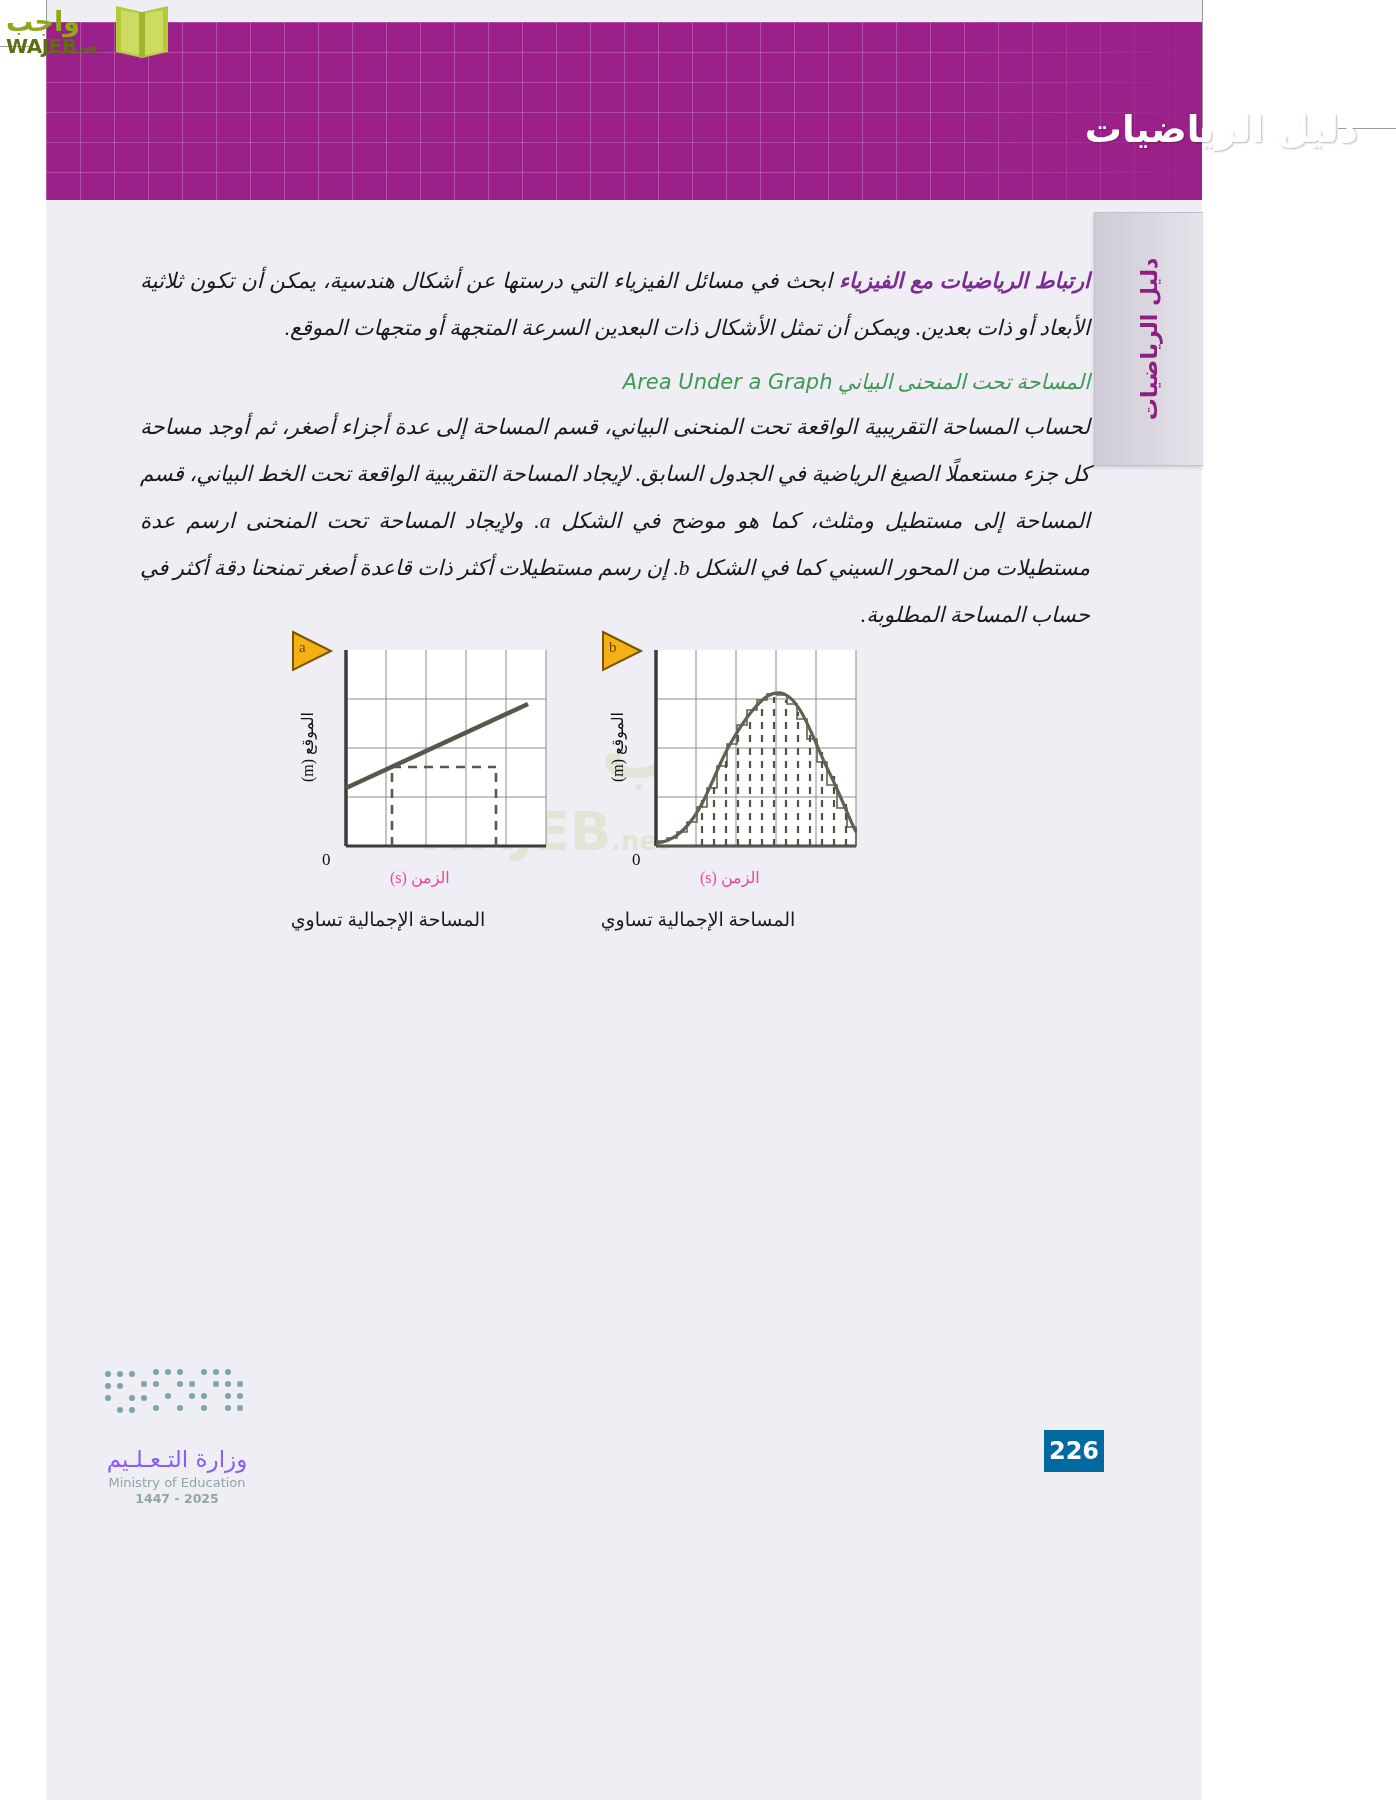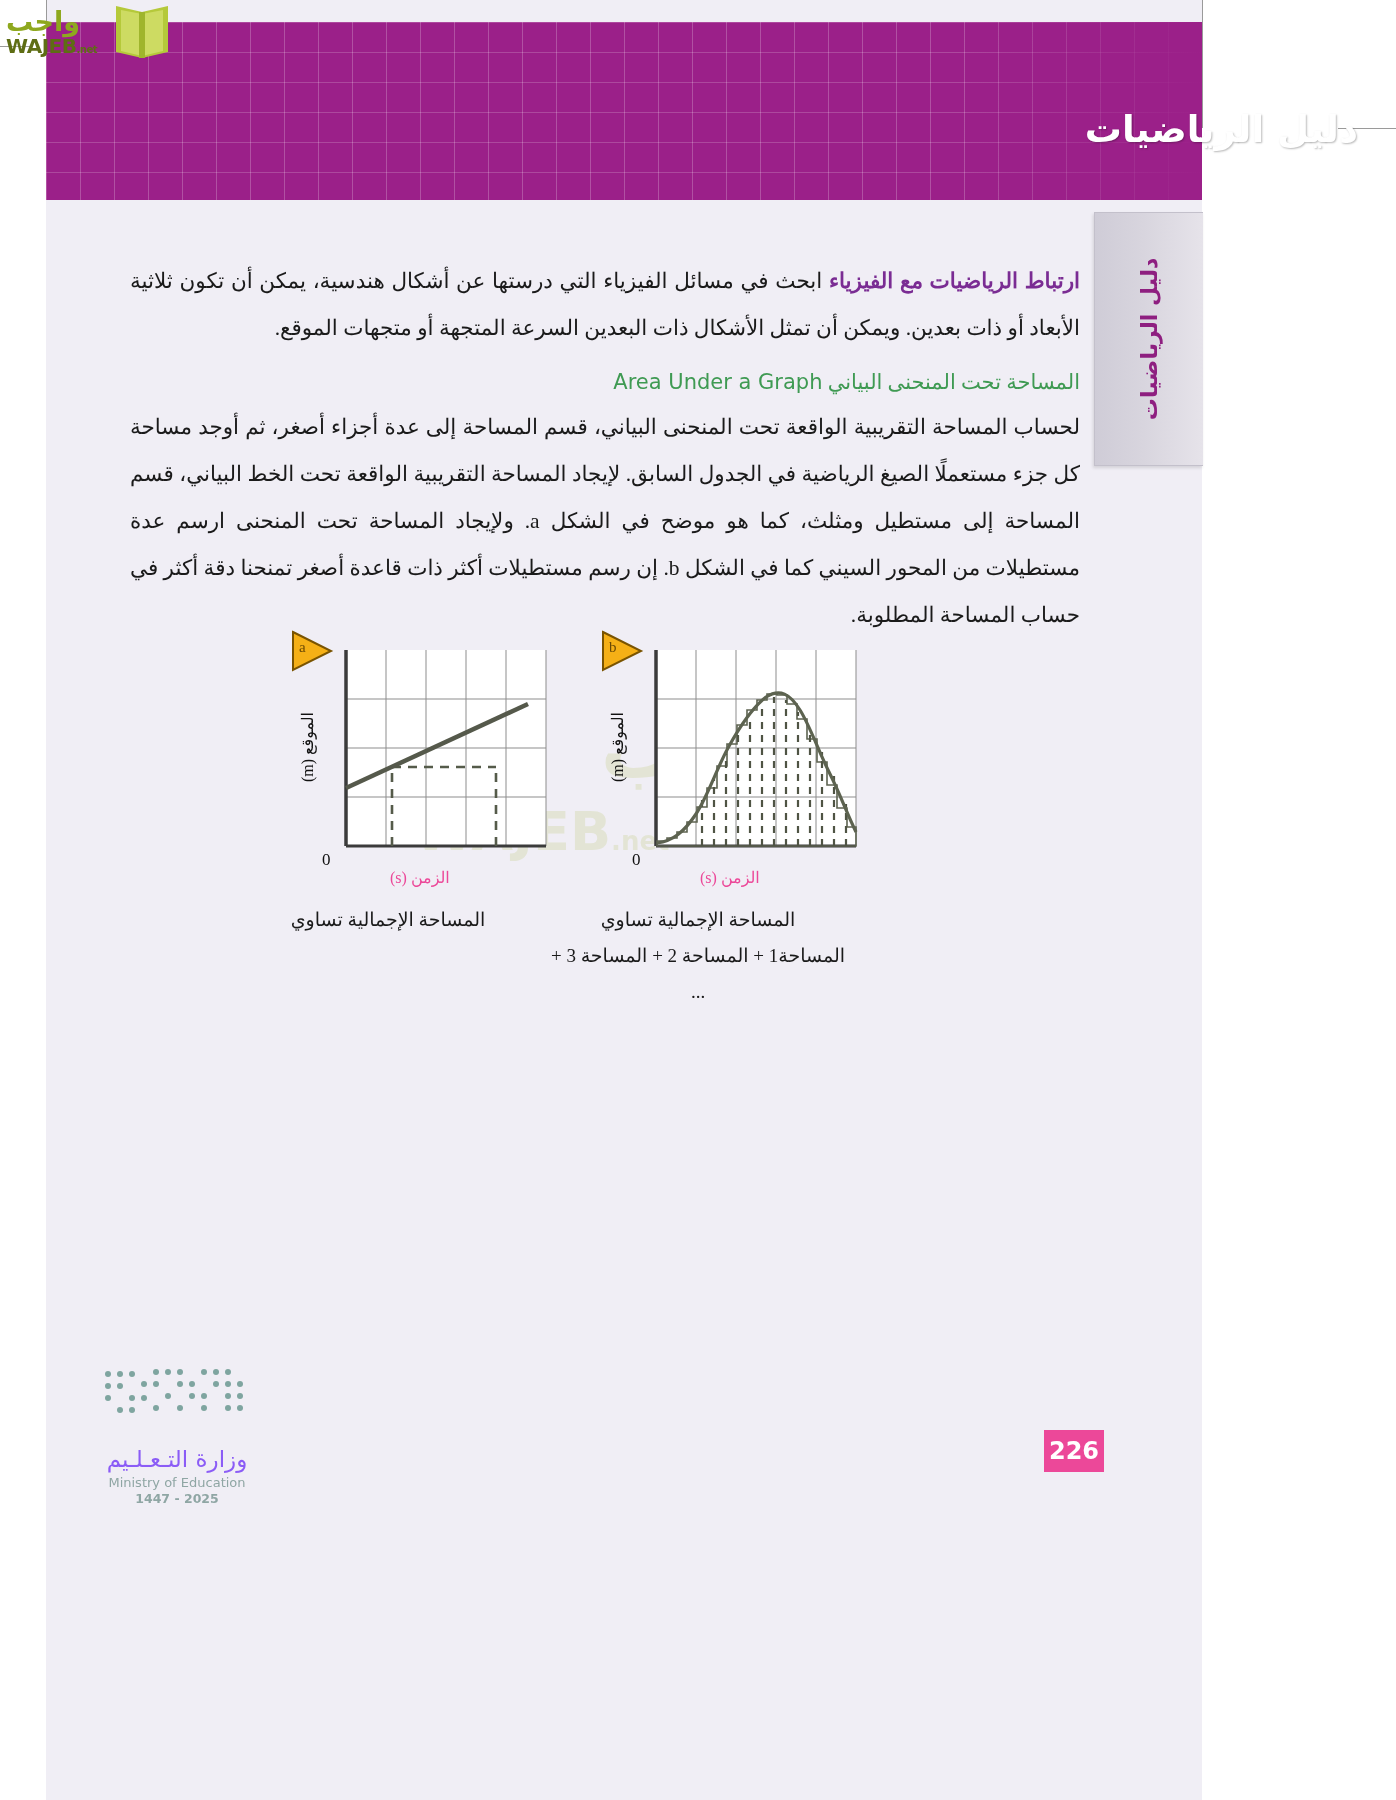--- a/index.html
+++ b/index.html
@@ -45,23 +45,23 @@
   #side-tab{position:absolute;left:1094px;top:212px;width:108px;height:252px;
       background:linear-gradient(to left,#e6e3ea 0%,#d8d5de 55%,#cfccd7 100%);
       border:1px solid #c3c0cb;border-right:none;
       box-shadow:-1px 2px 3px rgba(0,0,0,.12);}
   #side-tab .tab-text{position:absolute;left:50%;top:50%;
       transform:translate(-50%,-50%) rotate(-90deg);white-space:nowrap;
       font-family:"DejaVu Sans","Liberation Sans",sans-serif;font-weight:bold;
       font-size:22px;color:#8e1f80;direction:rtl;}
 
   
-  #content{position:absolute;left:130px;top:258px;width:950px;direction:rtl;
+  #content{position:absolute;left:140px;top:258px;width:950px;direction:rtl;
       text-align:justify;color:#1a1a1a;
-      font-family:"Liberation Serif","DejaVu Serif",serif;font-size:21.5px;line-height:47px;}
+      font-family:"Liberation Serif","DejaVu Serif",serif;font-size:21.5px;line-height:47px;font-style:italic;}
   #content p{margin:0 0 4px 0;}
   .kw-purple{color:#7a2c93;font-weight:bold;}
   #sec-head{margin:10px 0 2px 0;direction:rtl;text-align:right;font-size:21px;line-height:40px;}
   #sec-head .ar{color:#3f9a53;}
   #sec-head .en{color:#3f9a53;font-family:"DejaVu Sans","Liberation Sans",sans-serif;
       font-size:21px;direction:ltr;display:inline-block;}
   .lat{font-family:"Liberation Serif",serif;direction:ltr;display:inline-block;}
 
   
   #figures{position:absolute;left:280px;top:620px;width:720px;height:380px;}
@@ -92,21 +92,21 @@
   #watermark .wm-en small{font-size:26px;}
 
   
   #moe{position:absolute;left:62px;top:1366px;width:230px;height:150px;text-align:center;}
   #moe .dots{width:150px;height:56px;margin:0 auto;}
   #moe .ar{font-family:"DejaVu Sans",sans-serif;font-size:23px;color:#8b5cf6;
       letter-spacing:1px;direction:rtl;margin-top:20px;}
   #moe .en{font-family:"DejaVu Sans",sans-serif;font-size:13px;color:#8fa6a4;margin-top:3px;}
   #moe .yr{font-family:"DejaVu Sans",sans-serif;font-size:12.5px;color:#8fa6a4;margin-top:1px;font-weight:bold;}
   #pagenum{position:absolute;left:1044px;top:1430px;width:60px;height:42px;
-      background:#ec4899;color:#ffffff;display:flex;align-items:center;justify-content:center;
+      background:#0369a1;color:#ffffff;display:flex;align-items:center;justify-content:center;
       font-family:"DejaVu Sans","Liberation Sans",sans-serif;font-weight:bold;font-size:24px;}
 </style>
 </head>
 <body>
 
 <div id="page">
 
   <div class="white-left"></div>
   <div class="page-bg"></div>
   <div class="white-right"></div>
@@ -254,21 +254,20 @@
           <line x1="186" y1="200" x2="186" y2="130"></line>
           <line x1="198" y1="200" x2="198" y2="158"></line>
         </g>
 
         <path d="M9,197 C25,195 36,186 48,168 C60,150 68,124 80,102 C92,80 104,62 118,51
                  C132,42 142,48 152,64 C162,80 170,104 182,128 C192,148 200,170 208,186" fill="none" stroke="#5d6350" stroke-width="3.2"></path>
       </svg>
 
       <div class="caption" style="left:-42px;">
         <div>المساحة الإجمالية تساوي</div>
-        <div>المساحة1 + المساحة 2 + المساحة 3 + ...</div>
       </div>
     </div>
   </div>
 
   <div id="moe">
     <svg class="dots" viewBox="0 0 150 56">
       <g fill="#7fa5a0">
         <circle cx="6" cy="8" r="3"></circle>
           <circle cx="18" cy="8" r="3"></circle>
           <circle cx="30" cy="8" r="3"></circle>

